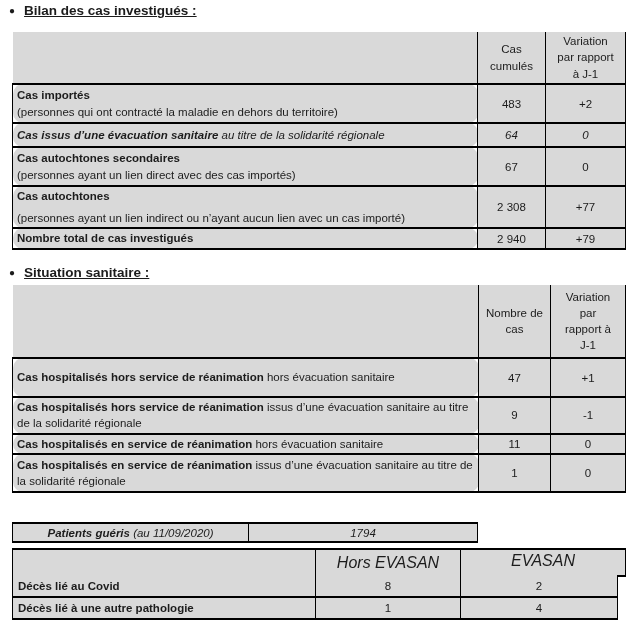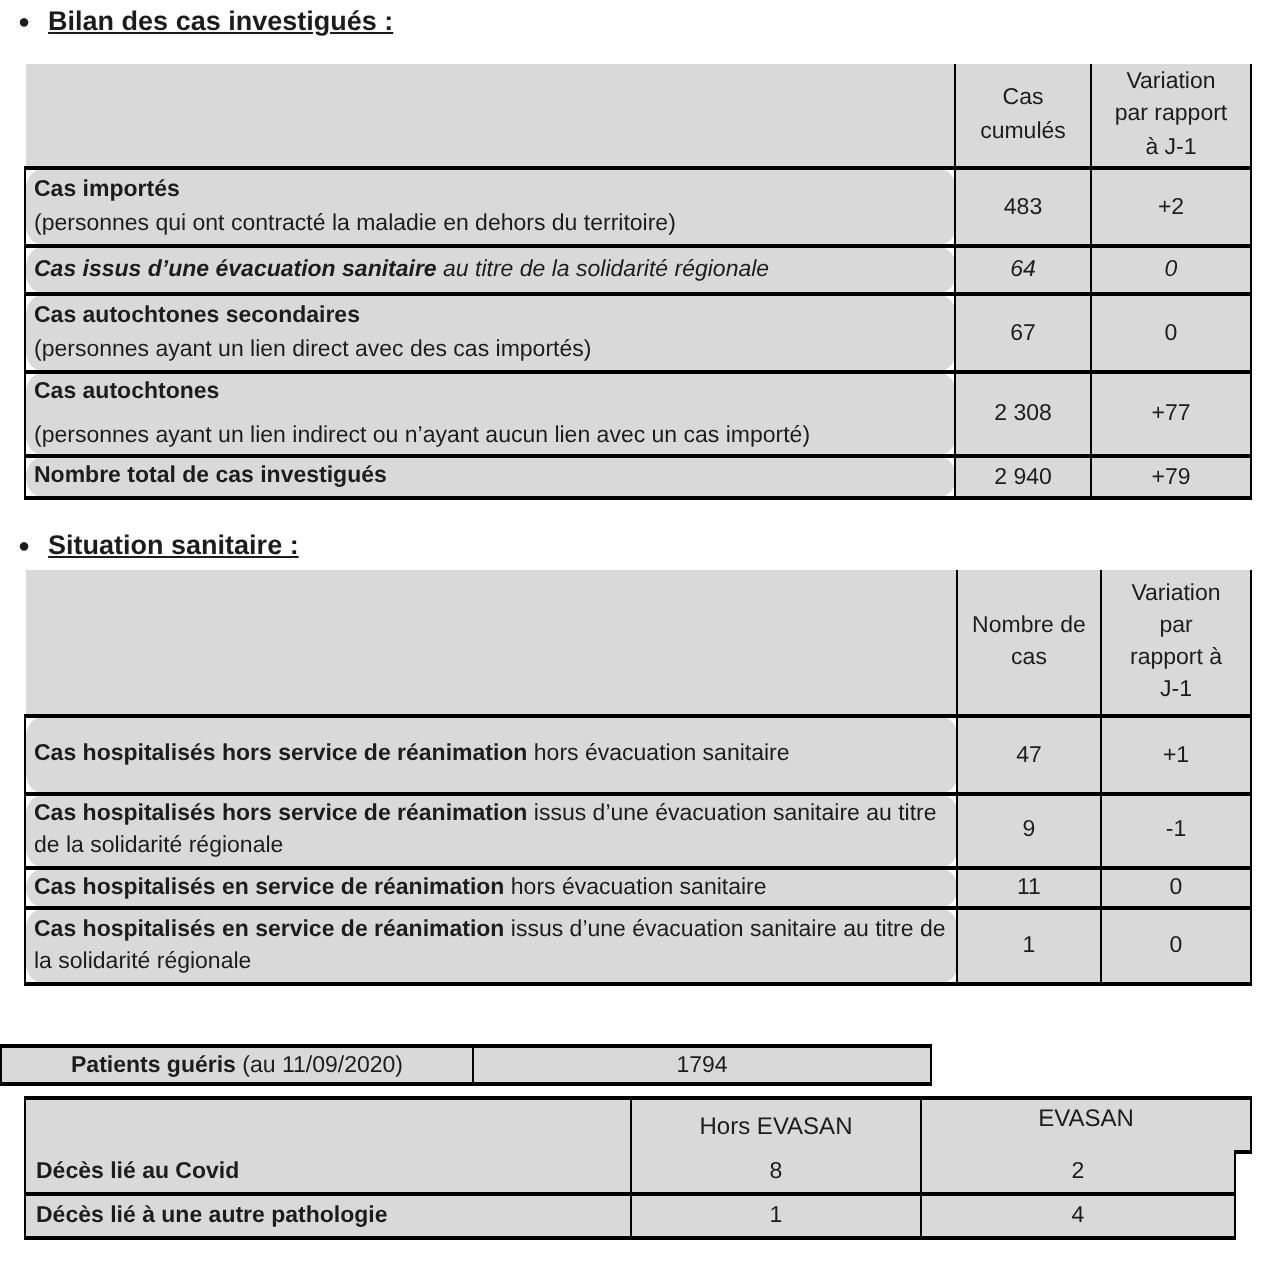--- a/index.html
+++ b/index.html
@@ -61,25 +61,25 @@
   .spread .b { margin-bottom: 5px; }
 
   .t1 { left: 12px; top: 32px;  width: 613px; }
   .t2 { left: 12px; top: 285px; width: 613px; }
 
   tr.h52 { height: 52px; } tr.h39 { height: 39px; } tr.h24 { height: 24px; font-style: italic; }
   tr.h42 { height: 42px; } tr.h21 { height: 21px; } tr.h73 { height: 73px; }
   tr.h36 { height: 36px; margin-left: 10px; } tr.h20 { height: 20px; } tr.h38 { height: 38px; }
   tr.h19 { height: 19px; } tr.h27 { height: 27px; } tr.h22 { height: 22px; }
 
-  .tg { left: 0; top: 522px; width: 465px; }
+  .tg { left: 12px; top: 522px; width: 465px; font-style: italic; }
   .tg td { text-align: center; padding: 0 4px; }
 
   .tdh { left: 12px; top: 548px; width: 613px; }
-  .tdh td.ital { font-size: 12px; text-align: center; }
+  .tdh td.ital { font-style: italic; font-size: 16px; text-align: center; }
   .tdh td.topalign { vertical-align: top; padding-top: 2px; }
   .tdb { left: 12px; top: 575px; width: 605px; }
   .tdb tr:first-child td { border-top-style: hidden; margin-top: 25px; }
   .tdb td.dlbl { font-weight: 700; padding-left: 5px; }
 </style>
 </head>
 <body>
 
 <div class="page">
 

